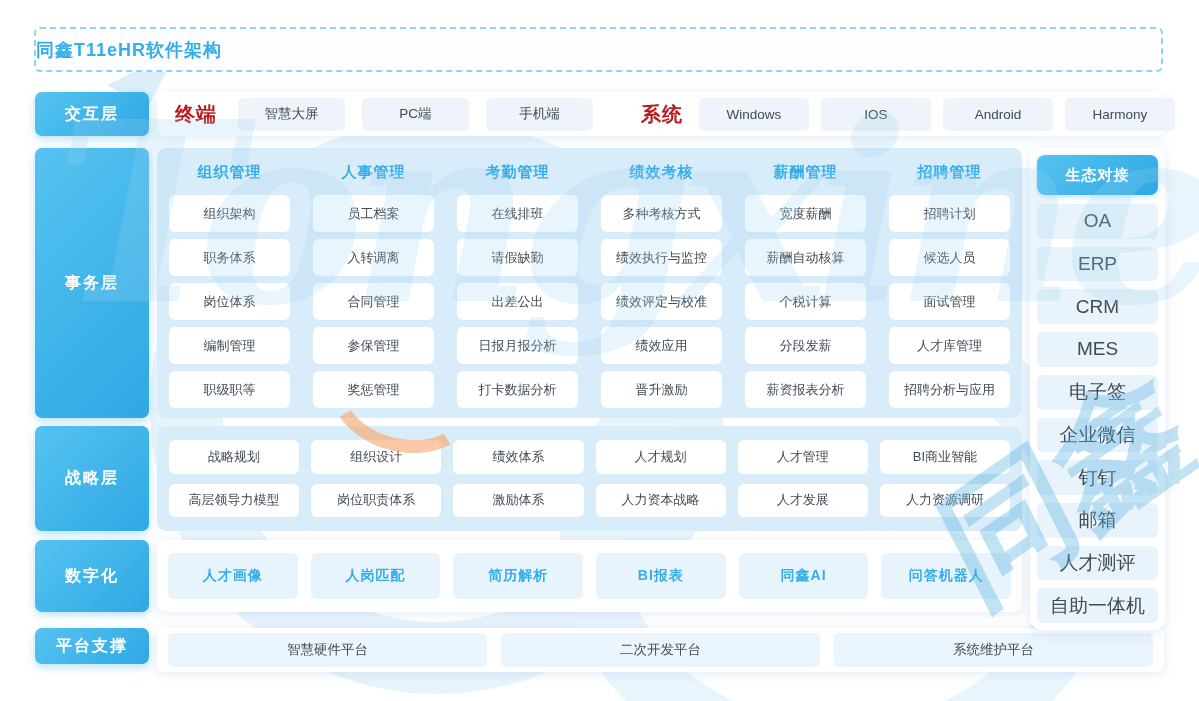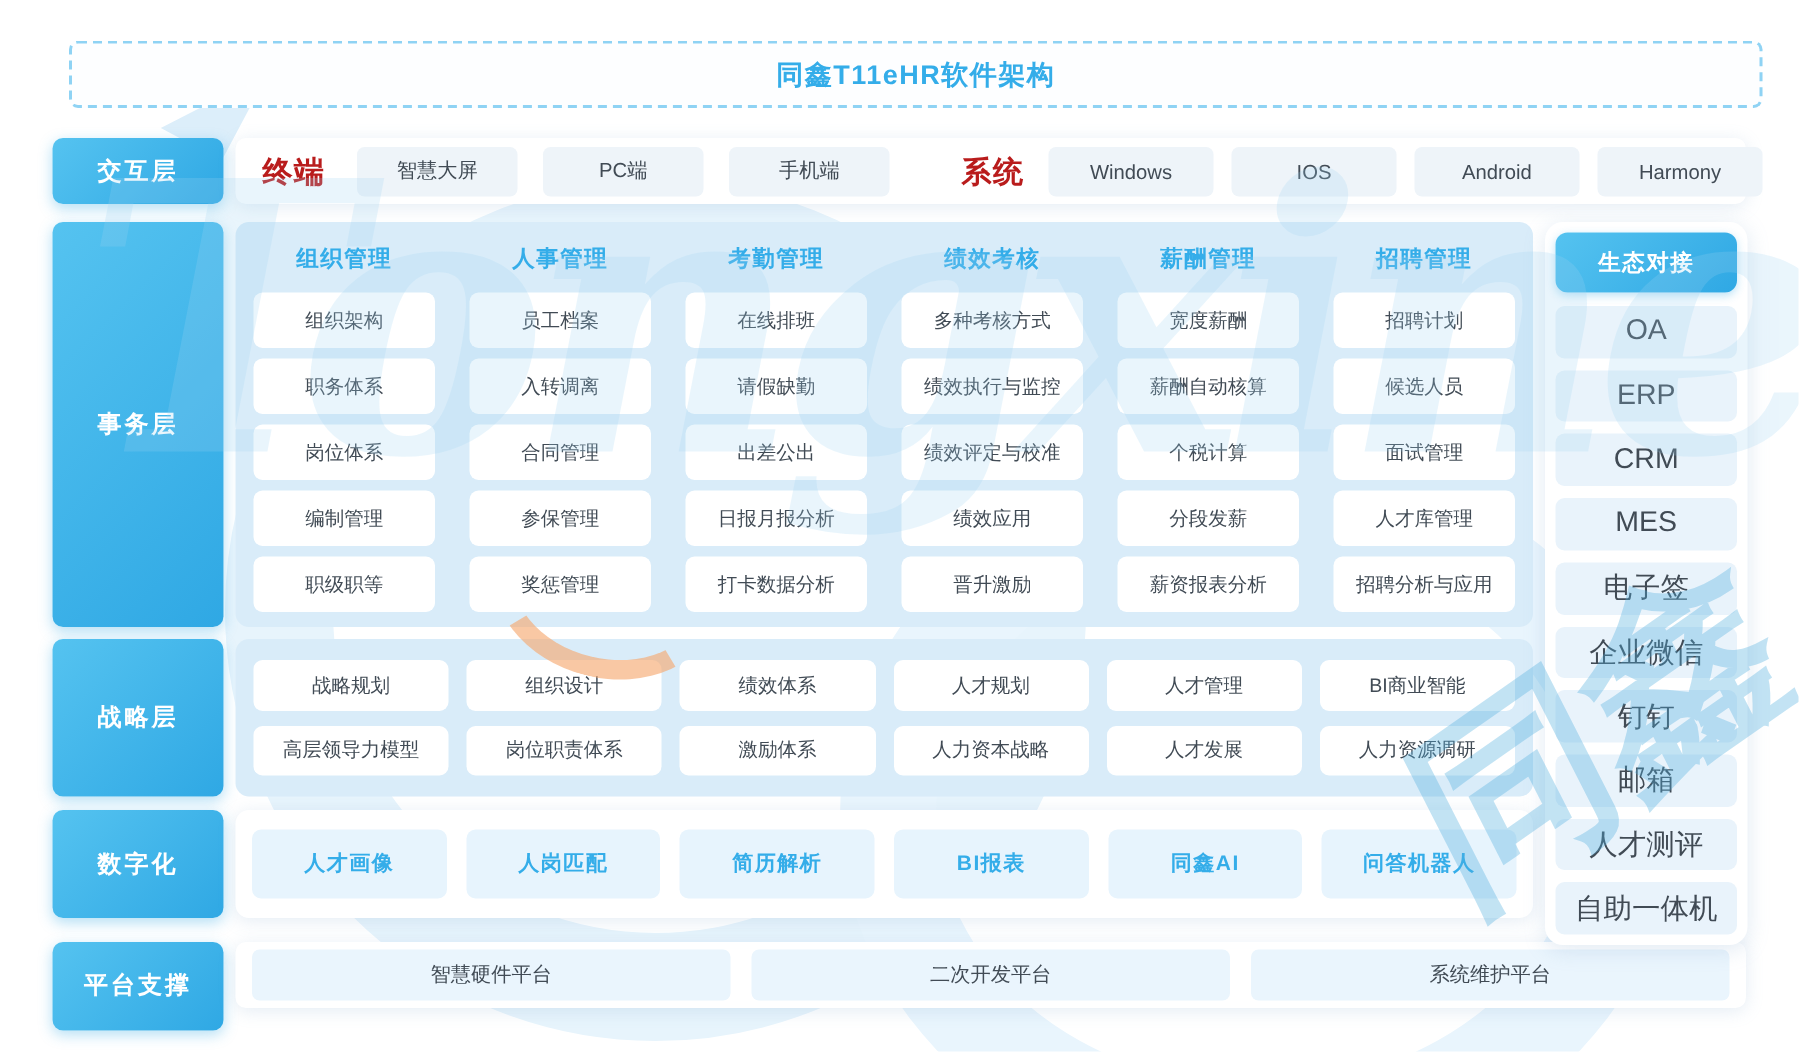--- a/index.html
+++ b/index.html
@@ -17,33 +17,33 @@
   .wm-tri{left:120px;top:34px;width:0;height:0;border-left:46px solid transparent;border-bottom:66px solid #dcEEfa;transform:rotate(28deg);}
   .wm-top{position:absolute;z-index:7;pointer-events:none;}
   .wm-script{left:55px;top:88px;font-family:"DejaVu Serif",serif;font-style:italic;font-weight:bold;
     font-size:250px;line-height:1;color:#9fd4f2;opacity:0.22;letter-spacing:-14px;white-space:nowrap;}
   .wm-stamp{left:930px;top:420px;font-size:135px;font-weight:bold;color:#4faede;opacity:0.34;
     transform:rotate(-35deg) skewX(-8deg);line-height:1;white-space:nowrap;}
   .wm-arc{left:328px;top:330px;width:128px;height:96px;border-radius:50%;
     border:13px solid transparent;border-bottom-color:#f6ab74;transform:rotate(14deg);opacity:0.65;z-index:7;position:absolute;pointer-events:none;}
 
   
-  .title-box{left:46px;top:27px;width:1129px;height:45px;border:2px dashed #8fd3f4;border-radius:6px;
-    background:#fdfeff;display:flex;align-items:center;justify-content:center;}
+  .title-box{left:34px;top:27px;width:1129px;height:45px;border:2px dashed #8fd3f4;border-radius:6px;
+    background:#fdfeff;display:flex;align-items:center;}
   .title-box span{color:#34ade9;font-size:18px;font-weight:bold;letter-spacing:1px;}
 
   
   .layer-label{background:linear-gradient(135deg,#55c3f0 0%,#2fa8e4 100%);border-radius:7px;color:#fff;
     font-weight:bold;font-size:16px;display:flex;align-items:center;justify-content:center;
     letter-spacing:2px;box-shadow:0 3px 9px rgba(46,167,227,0.35);}
   .lbl-interaction{left:35px;top:92px;width:114px;height:44px;}
   .lbl-business{left:35px;top:148px;width:114px;height:270px;}
   .lbl-strategy{left:35px;top:426px;width:114px;height:105px;}
   .lbl-digital{left:35px;top:540px;width:114px;height:72px;}
-  .lbl-platform{left:35px;top:628px;width:114px;height:59px;}
+  .lbl-platform{left:35px;top:628px;width:114px;height:36px;}
 
   
   .panel-interaction{left:157px;top:92px;width:1007px;height:44px;background:#fff;border-radius:7px;
     box-shadow:0 2px 12px rgba(120,160,200,0.20);display:flex;align-items:center;padding:0 14px;}
   .group-label{color:#b91c1c;font-weight:bold;font-size:20px;width:50px;text-align:center;flex:none;letter-spacing:1px;}
   .group-label.g1{margin-left:44px;}
   .chip{background:#eef4f9;border-radius:5px;height:33px;display:flex;align-items:center;justify-content:center;
     color:#414b55;font-size:13.5px;flex:none;}
   .chip-a{width:107px;margin-left:17px;}
   .chip-b{width:110px;margin-left:12px;}

